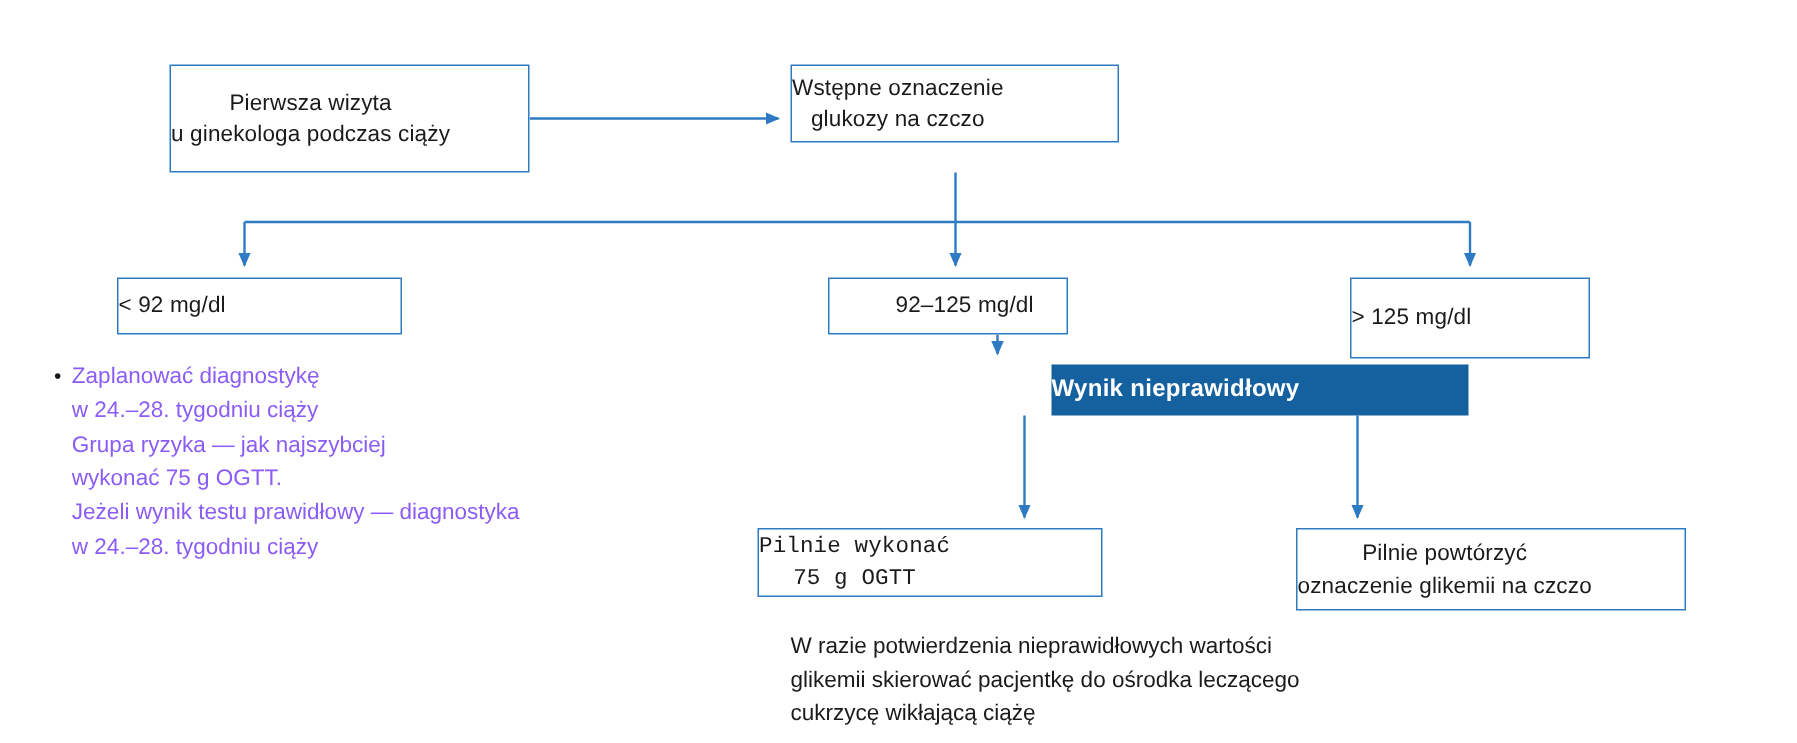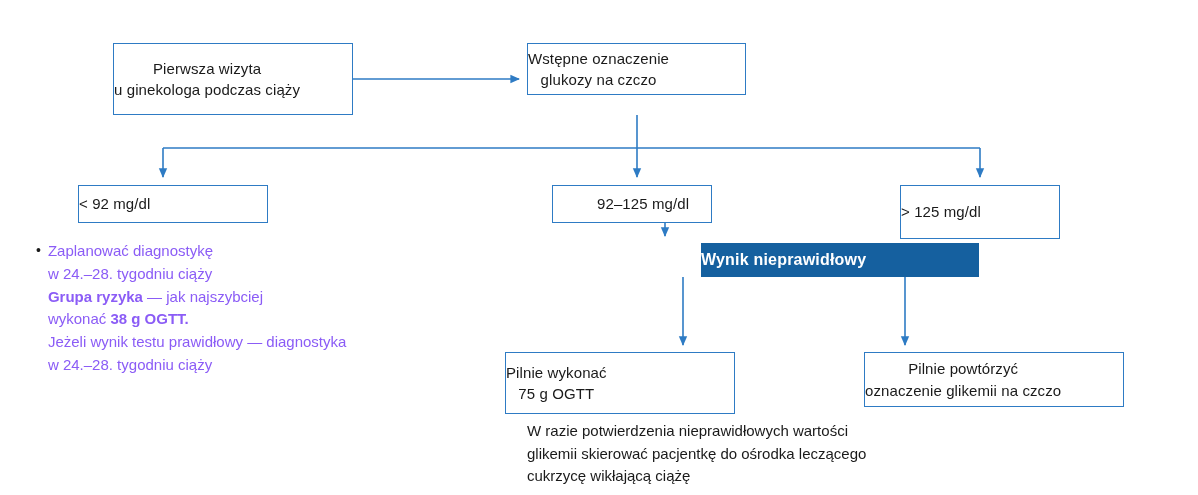--- a/index.html
+++ b/index.html
@@ -62,21 +62,21 @@
     border: none;
     margin-left: 43px;
   }
   #node-abnormal .node-text {
     color: #ffffff;
     font-weight: bold;
     font-size: 16px;
     letter-spacing: 0.2px;
   }
 
-  #node-urgent-ogtt   { left: 505px;  top: 352px; width: 230px; height: 62px; }
+  #node-urgent-ogtt   { left: 505px;  top: 352px; width: 230px; height: 46px; font-family: Liberation Mono, monospace; }
   #node-repeat-glyc   { left: 864px;  top: 352px; width: 260px; height: 55px; }
 
   
   #bullet-block {
     position: absolute;
     left: 36px;
     top: 240px;
     width: 390px;
   }
   #bullet-block .bullet-row {
@@ -87,21 +87,21 @@
     font-size: 14px;
     line-height: 1.5;
     margin-right: 7px;
     color: #1a1a1a;
   }
   #bullet-block .bullet-body {
     font-size: 15px;
     line-height: 1.52;
     color: #8b5cf6;
   }
-  #bullet-block .bullet-body b { font-weight: bold; }
+  #bullet-block .bullet-body b { font-weight: normal; }
 
   
   #footer-note {
     position: absolute;
     left: 527px;
     top: 420px;
     width: 520px;
     text-align: left;
     font-size: 15px;
     line-height: 1.5;
@@ -176,21 +176,21 @@
   </div>
 
   <div class="node outlined" id="node-repeat-glyc">
     <span class="node-text">Pilnie powtórzyć
 oznaczenie glikemii na czczo</span>
   </div>
 
   <div id="bullet-block">
     <div class="bullet-row">
       <span class="bullet-dot">•</span>
-      <span class="bullet-body" id="bullet-body">Zaplanować diagnostykę<br>w 24.–28. tygodniu ciąży<br><b>Grupa ryzyka</b> — jak najszybciej<br>wykonać <b>38 g OGTT.</b><br>Jeżeli wynik testu prawidłowy — diagnostyka<br>w 24.–28. tygodniu ciąży</span>
+      <span class="bullet-body" id="bullet-body">Zaplanować diagnostykę<br>w 24.–28. tygodniu ciąży<br><b>Grupa ryzyka</b> — jak najszybciej<br>wykonać <b>75 g OGTT.</b><br>Jeżeli wynik testu prawidłowy — diagnostyka<br>w 24.–28. tygodniu ciąży</span>
     </div>
   </div>
 
   <div id="footer-note">W razie potwierdzenia nieprawidłowych wartości
 glikemii skierować pacjentkę do ośrodka leczącego
 cukrzycę wikłającą ciążę</div>
 
 </div>
 
 </body></html>

